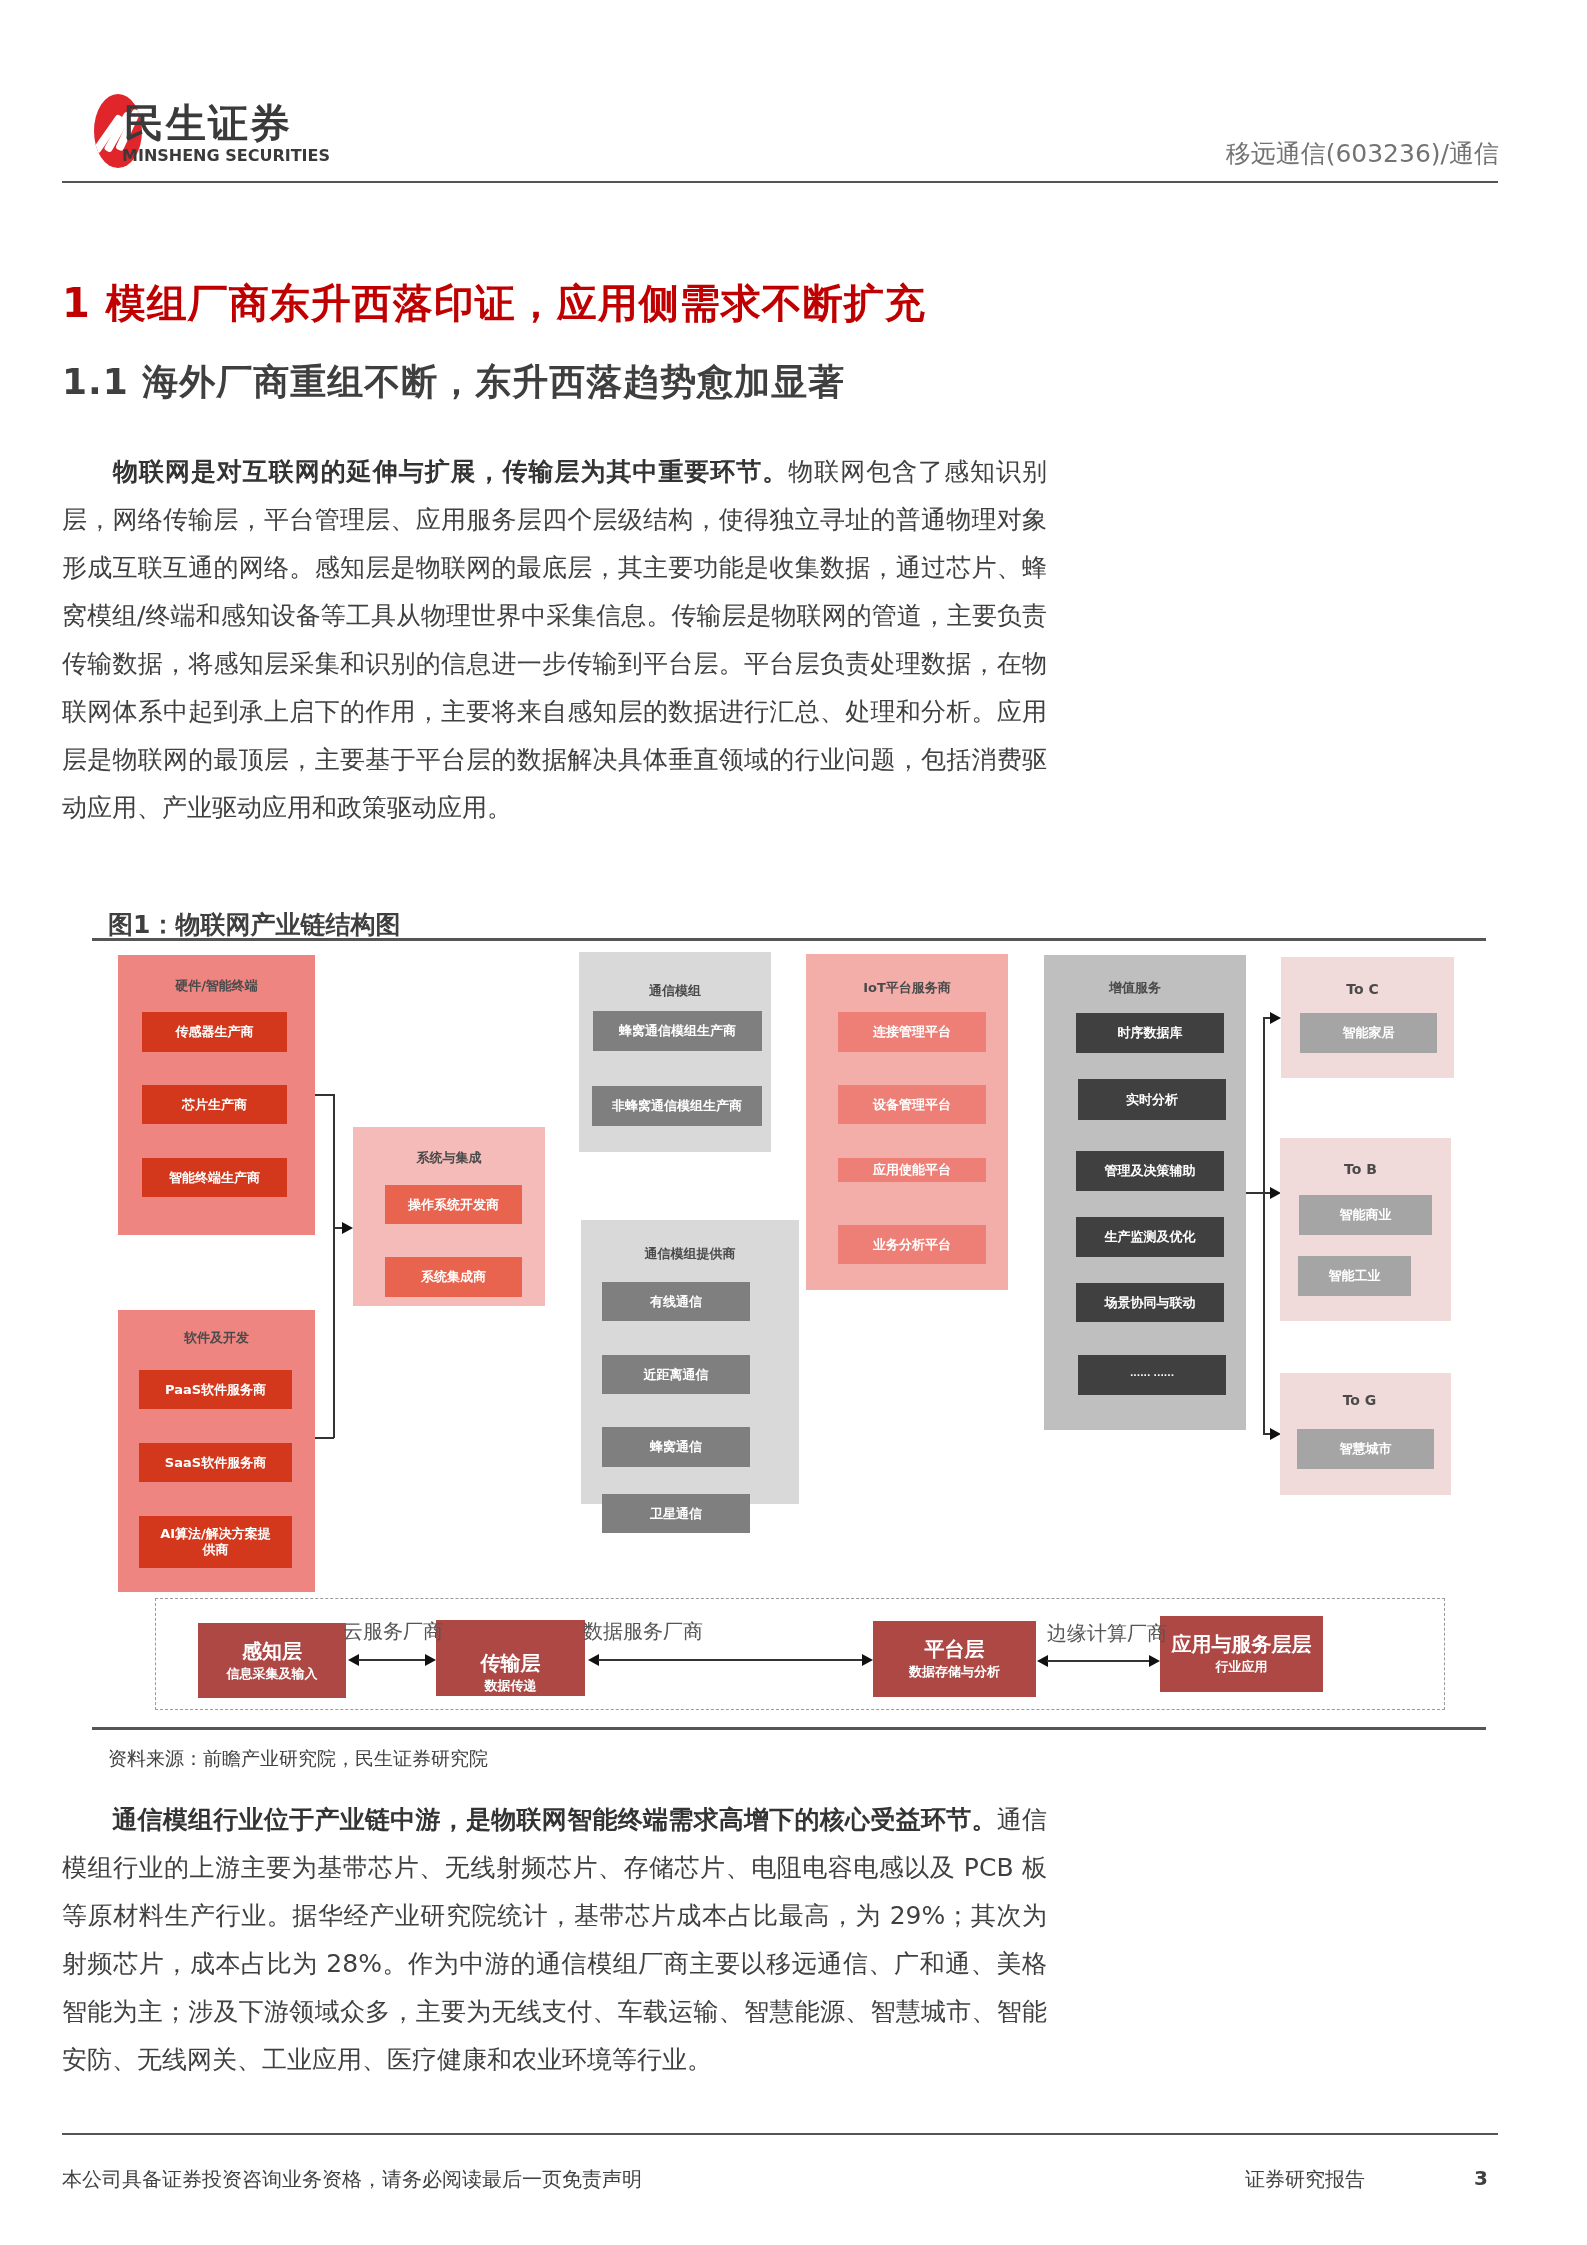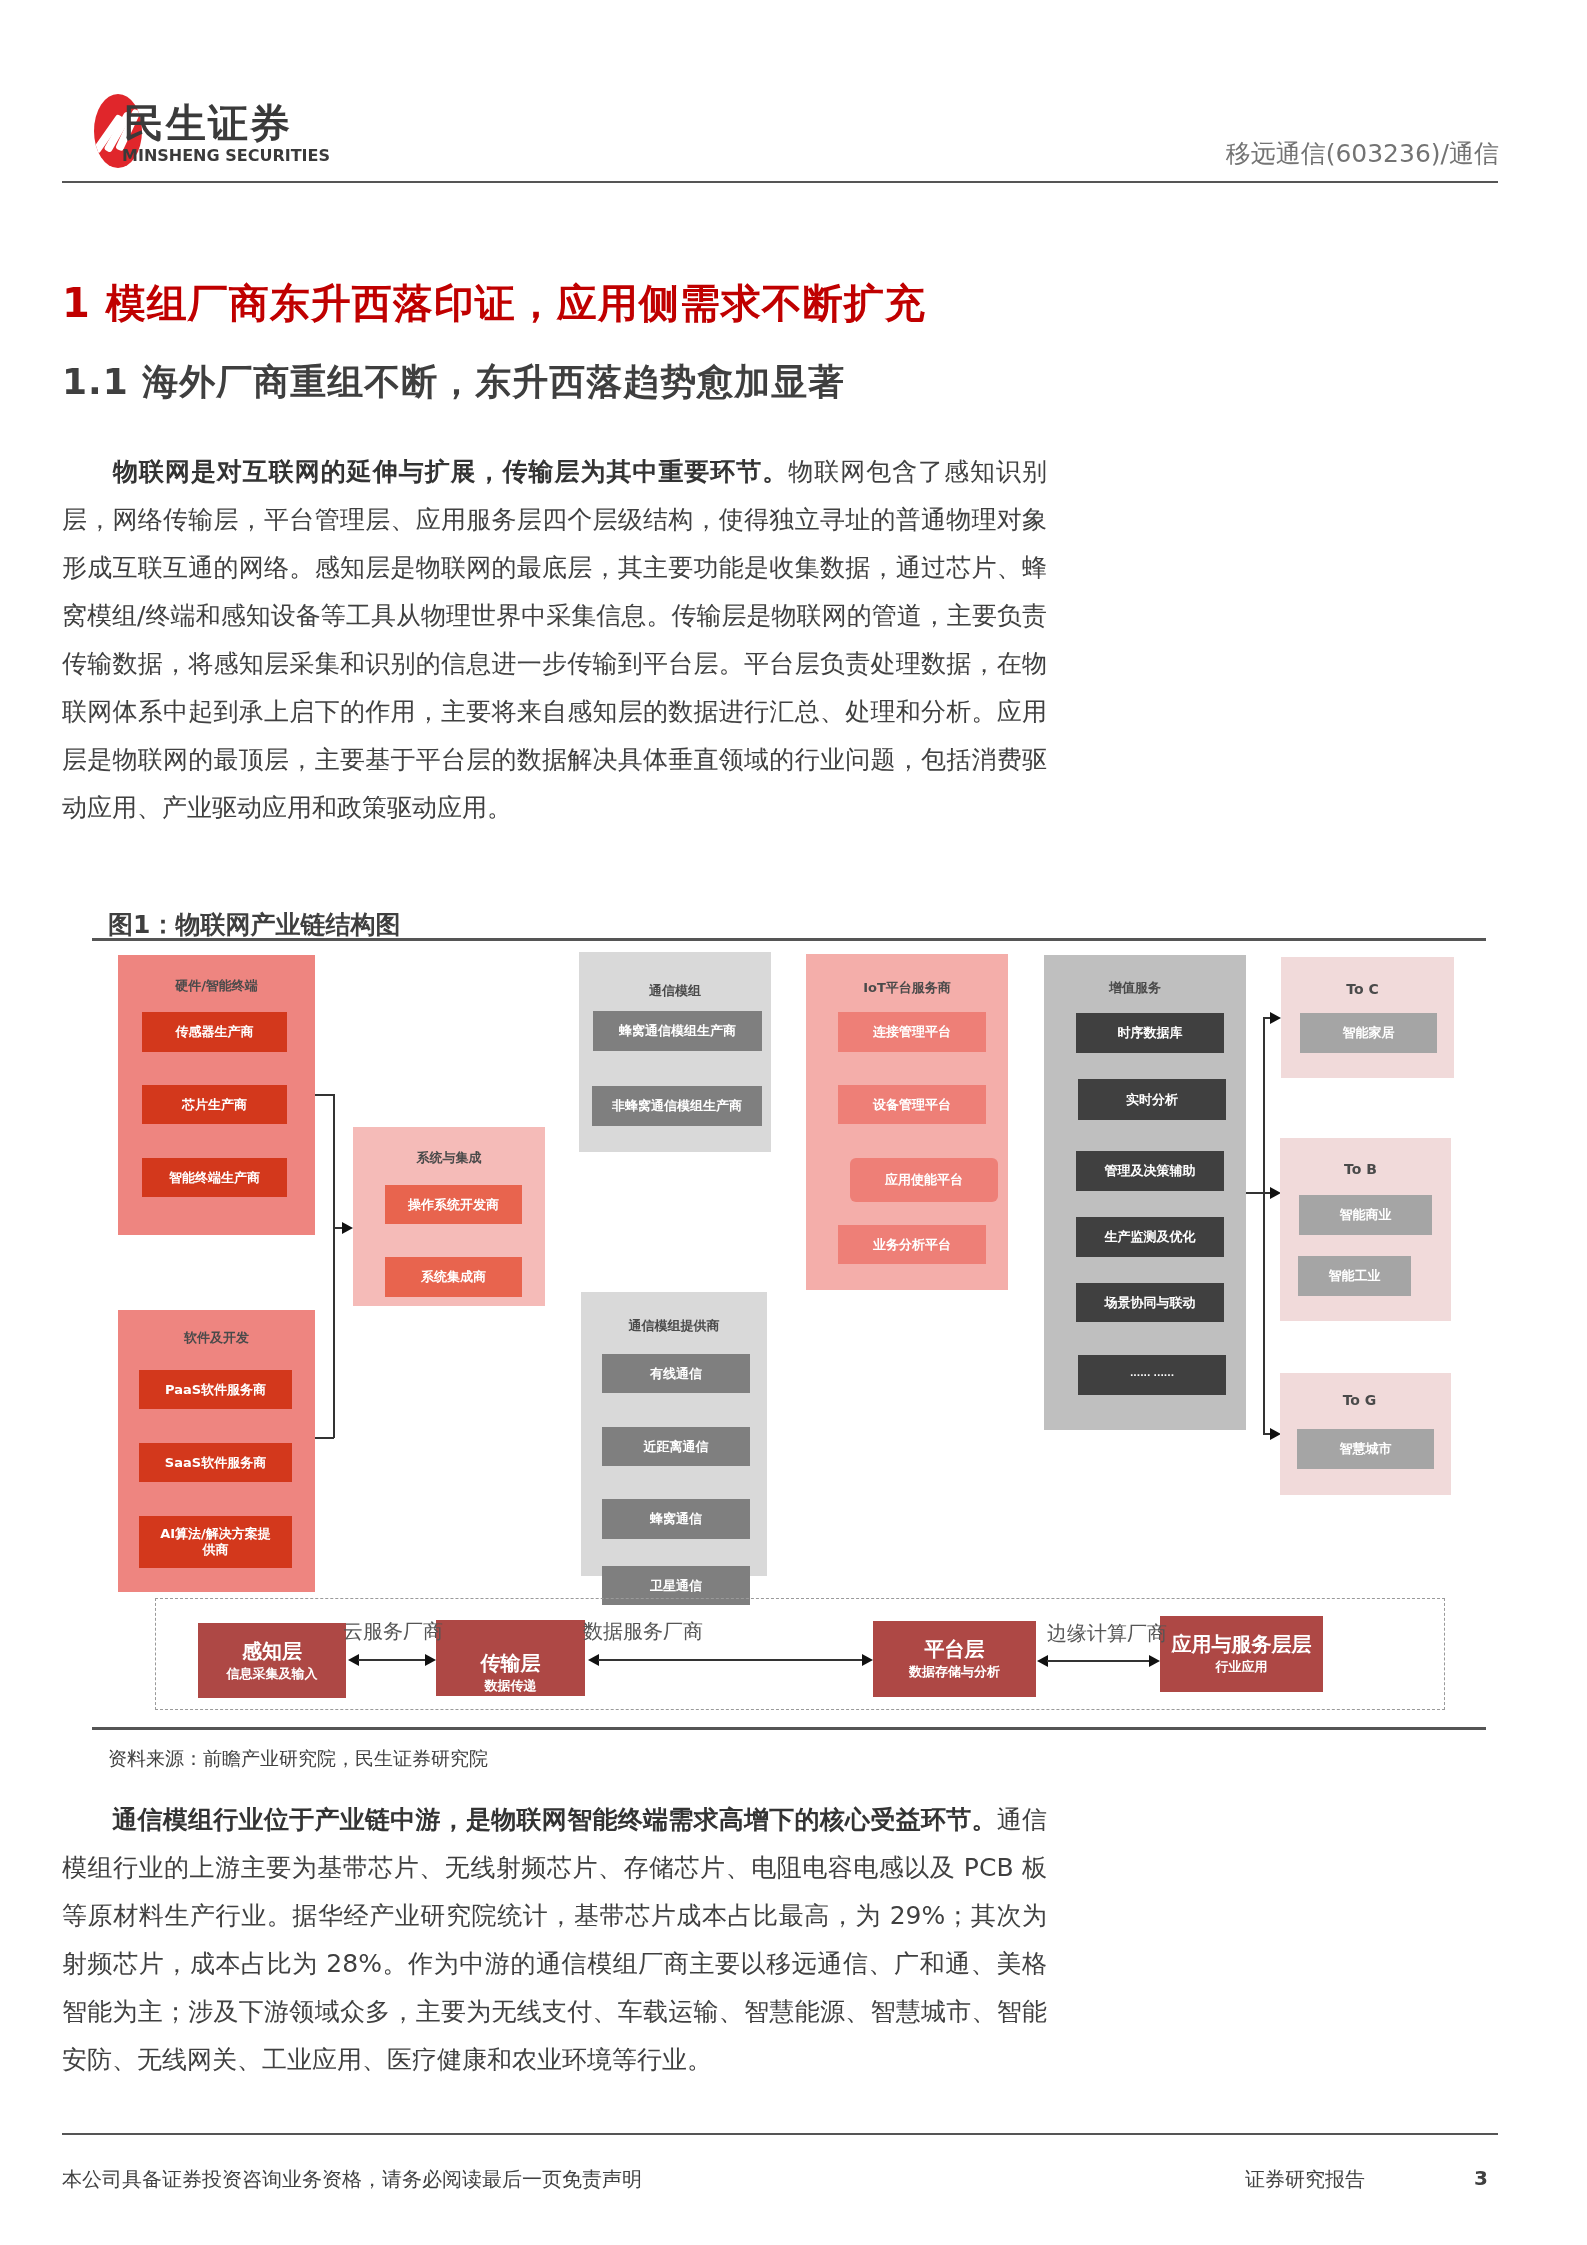--- a/index.html
+++ b/index.html
@@ -102,33 +102,33 @@
     <div class="cell c-salmon" style="left:32px;top:58px;width:137px;height:39px;">操作系统开发商</div>
     <div class="cell c-salmon" style="left:32px;top:130px;width:137px;height:40px;">系统集成商</div>
   </div>
 
   <div class="grp g-gray" style="left:579px;top:952px;width:192px;height:200px;">
     <div class="grp-title" style="top:30px;">通信模组</div>
     <div class="cell c-gray" style="left:14px;top:59px;width:169px;height:40px;">蜂窝通信模组生产商</div>
     <div class="cell c-gray" style="left:13px;top:134px;width:170px;height:40px;">非蜂窝通信模组生产商</div>
   </div>
 
-  <div class="grp g-gray" style="left:581px;top:1292px;width:186px;height:284px;">
+  <div class="grp g-gray" style="left:581px;top:1220px;width:186px;height:284px;padding-left:32px;">
     <div class="grp-title" style="top:25px;">通信模组提供商</div>
     <div class="cell c-gray" style="left:21px;top:62px;width:148px;height:39px;">有线通信</div>
     <div class="cell c-gray" style="left:21px;top:135px;width:148px;height:39px;">近距离通信</div>
     <div class="cell c-gray" style="left:21px;top:207px;width:148px;height:40px;">蜂窝通信</div>
     <div class="cell c-gray" style="left:21px;top:274px;width:148px;height:39px;">卫星通信</div>
   </div>
 
   <div class="grp g-iot" style="left:806px;top:954px;width:202px;height:336px;">
     <div class="grp-title" style="top:25px;">IoT平台服务商</div>
     <div class="cell c-iot" style="left:32px;top:58px;width:148px;height:40px;">连接管理平台</div>
     <div class="cell c-iot" style="left:32px;top:131px;width:148px;height:39px;">设备管理平台</div>
-    <div class="cell c-iot" style="left:44px;top:204px;width:148px;height:44px;border-radius:6px;">应用使能平台</div>
+    <div class="cell c-iot" style="left:32px;top:204px;width:148px;height:24px;">应用使能平台</div>
     <div class="cell c-iot" style="left:32px;top:271px;width:148px;height:39px;">业务分析平台</div>
   </div>
 
   <div class="grp g-vas" style="left:1044px;top:955px;width:202px;height:475px;">
     <div class="grp-title" style="top:24px;left:-20px;">增值服务</div>
     <div class="cell c-dark" style="left:32px;top:58px;width:148px;height:40px;">时序数据库</div>
     <div class="cell c-dark" style="left:34px;top:124px;width:148px;height:41px;">实时分析</div>
     <div class="cell c-dark" style="left:32px;top:196px;width:148px;height:40px;">管理及决策辅助</div>
     <div class="cell c-dark" style="left:32px;top:262px;width:148px;height:40px;">生产监测及优化</div>
     <div class="cell c-dark" style="left:32px;top:328px;width:148px;height:39px;">场景协同与联动</div>

